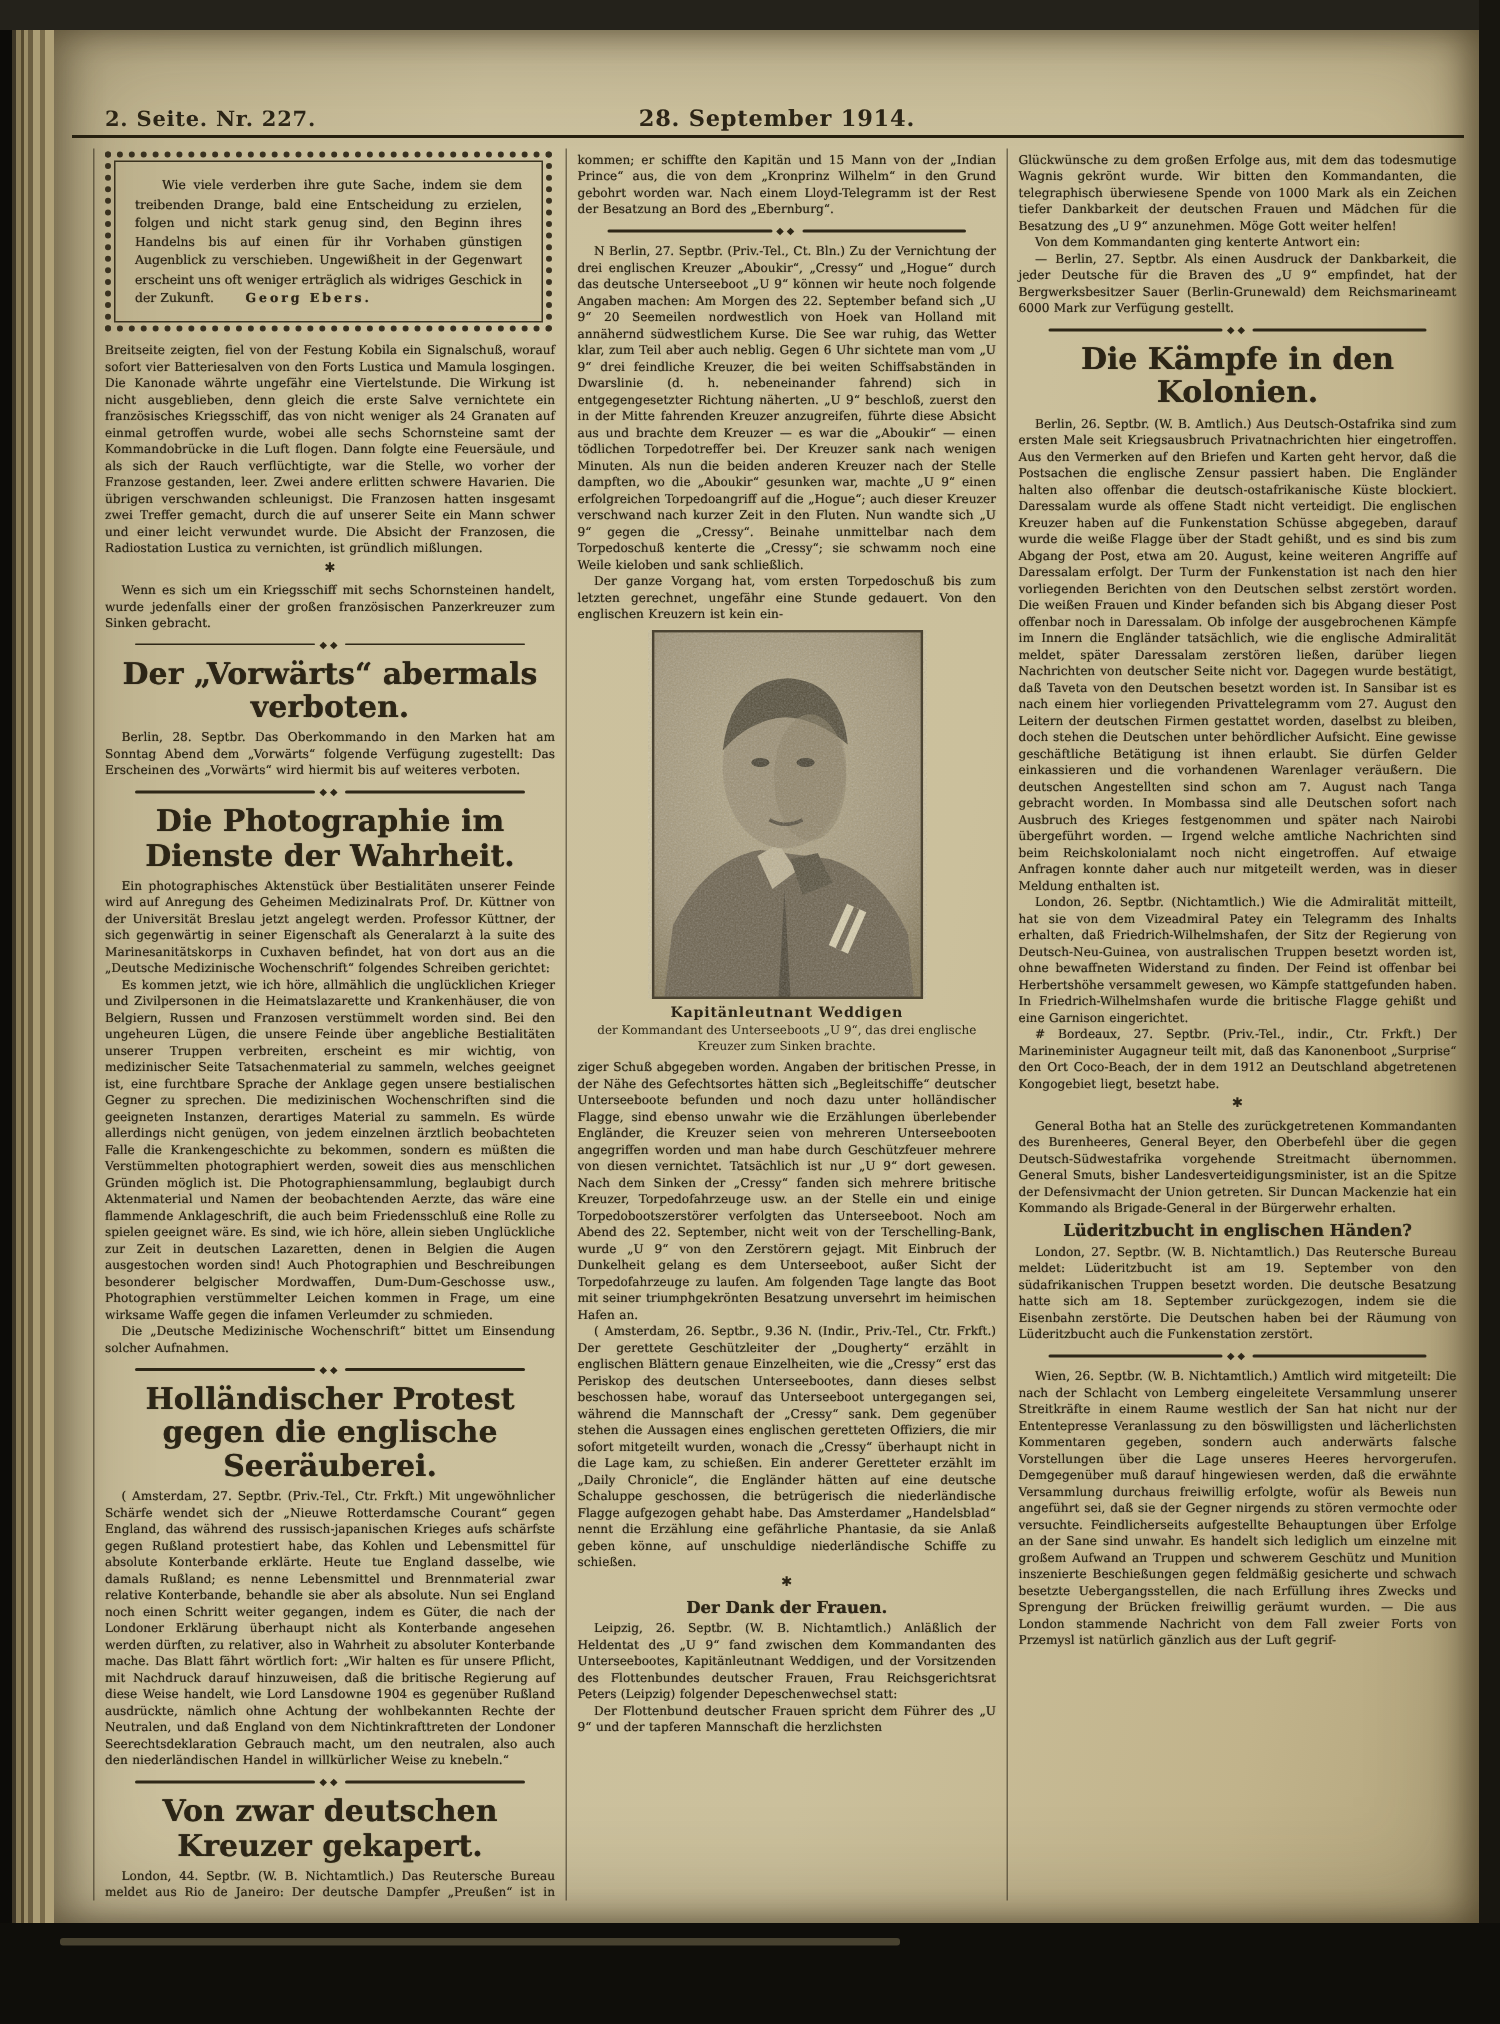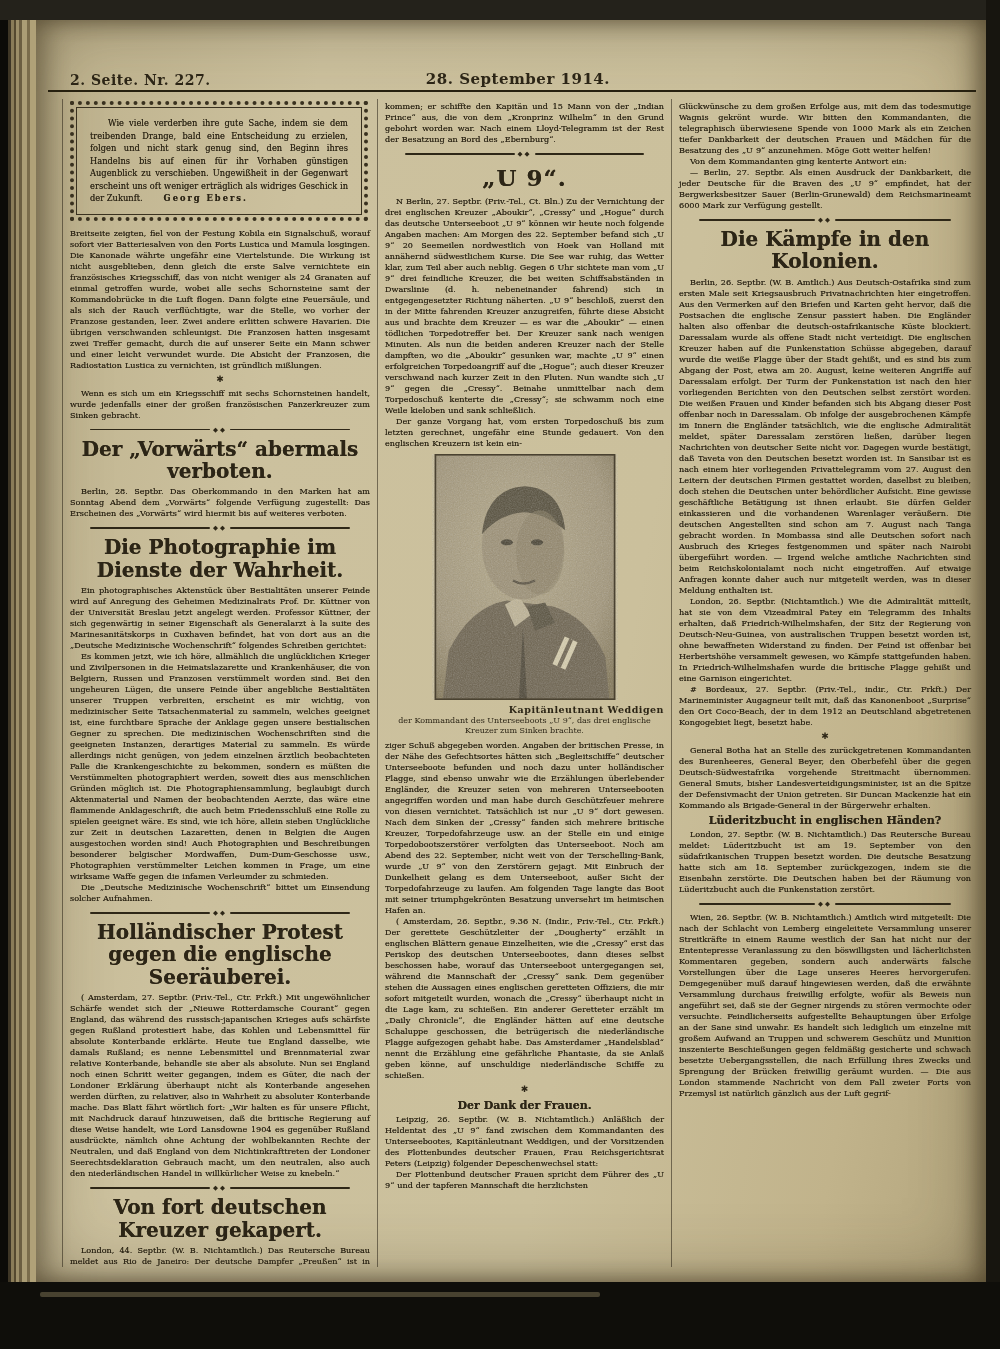--- a/index.html
+++ b/index.html
@@ -39,21 +39,21 @@
   .sep-rule .ro{font-size:6.5px;margin:0 3px;color:#2e2717;letter-spacing:2px;}
   .star-sep{text-align:center;font-size:9px;line-height:13px;margin:2px 0;color:#2e2717;}
 
   .quotebox{border:4px dotted #39311f;padding:2px;margin:0 2px 7px 0;}
   .quotebox-inner{border:1px solid #39311f;padding:9px 13px;font-size:8.3px;line-height:12.5px;text-align:justify;text-indent:18px;
     text-shadow:0 0 .55px rgba(46,39,23,.75);}
   .attribution{letter-spacing:2px;padding-left:16px;font-weight:bold;}
 
   .figure{text-align:center;margin:5px 0 3px;}
   .photo svg{width:186px;height:246px;display:block;margin:0 auto;}
-  .fig-title{font-size:9.5px;font-weight:bold;margin-top:4px;letter-spacing:.5px;text-align:right;}
+  .fig-title{font-size:9.5px;font-weight:bold;margin-top:4px;letter-spacing:.5px;}
   .fig-caption{font-size:8px;line-height:10.5px;margin:1px 4px 3px;}
 </style>
 </head>
 <body>
 
 <div class="paper">
   <div class="page-header">
     <div class="header-left">2. Seite.  Nr. 227.</div>
     <div class="header-right">28. September 1914.</div>
   </div>
@@ -88,31 +88,30 @@
           <span class="rl"></span>
         </div>
         <div class="headline">Holländischer Protest
 gegen die englische Seeräuberei.</div>
         <div class="para">( Amsterdam, 27. Septbr. (Priv.-Tel., Ctr. Frkft.) Mit ungewöhnlicher Schärfe wendet sich der „Nieuwe Rotterdamsche Courant“ gegen England, das während des russisch-japanischen Krieges aufs schärfste gegen Rußland protestiert habe, das Kohlen und Lebensmittel für absolute Konterbande erklärte. Heute tue England dasselbe, wie damals Rußland; es nenne Lebensmittel und Brennmaterial zwar relative Konterbande, behandle sie aber als absolute. Nun sei England noch einen Schritt weiter gegangen, indem es Güter, die nach der Londoner Erklärung überhaupt nicht als Konterbande angesehen werden dürften, zu relativer, also in Wahrheit zu absoluter Konterbande mache. Das Blatt fährt wörtlich fort: „Wir halten es für unsere Pflicht, mit Nachdruck darauf hinzuweisen, daß die britische Regierung auf diese Weise handelt, wie Lord Lansdowne 1904 es gegenüber Rußland ausdrückte, nämlich ohne Achtung der wohlbekannten Rechte der Neutralen, und daß England von dem Nichtinkrafttreten der Londoner Seerechtsdeklaration Gebrauch macht, um den neutralen, also auch den niederländischen Handel in willkürlicher Weise zu knebeln.“</div>
         <div class="sep-rule">
           <span class="rl"></span>
           <span class="ro">◆◆</span>
           <span class="rl"></span>
         </div>
-        <div class="headline">Von fort deutschen Kreuzer gekapert.</div>
+        <div class="headline">Von zwar deutschen Kreuzer gekapert.</div>
         <div class="para">London, 44. Septbr. (W. B. Nichtamtlich.) Das Reutersche Bureau meldet aus Rio de Janeiro: Der deutsche Dampfer „Preußen“ ist in Santos ange-</div>
       </div>
     <div class="col col-middle">
         <div class="para no-indent">kommen; er schiffte den Kapitän und 15 Mann von der „Indian Prince“ aus, die von dem „Kronprinz Wilhelm“ in den Grund gebohrt worden war. Nach einem Lloyd-Telegramm ist der Rest der Besatzung an Bord des „Ebernburg“.</div>
         <div class="sep-rule">
           <span class="rl"></span>
           <span class="ro">◆◆</span>
           <span class="rl"></span>
         </div>
-        <div class="headline headline-xl">„U 9“.</div>
         <div class="para">N Berlin, 27. Septbr. (Priv.-Tel., Ct. Bln.) Zu der Vernichtung der drei englischen Kreuzer „Aboukir“, „Cressy“ und „Hogue“ durch das deutsche Unterseeboot „U 9“ können wir heute noch folgende Angaben machen: Am Morgen des 22. September befand sich „U 9“ 20 Seemeilen nordwestlich von Hoek van Holland mit annähernd südwestlichem Kurse. Die See war ruhig, das Wetter klar, zum Teil aber auch neblig. Gegen 6 Uhr sichtete man vom „U 9“ drei feindliche Kreuzer, die bei weiten Schiffsabständen in Dwarslinie (d. h. nebeneinander fahrend) sich in entgegengesetzter Richtung näherten. „U 9“ beschloß, zuerst den in der Mitte fahrenden Kreuzer anzugreifen, führte diese Absicht aus und brachte dem Kreuzer — es war die „Aboukir“ — einen tödlichen Torpedotreffer bei. Der Kreuzer sank nach wenigen Minuten. Als nun die beiden anderen Kreuzer nach der Stelle dampften, wo die „Aboukir“ gesunken war, machte „U 9“ einen erfolgreichen Torpedoangriff auf die „Hogue“; auch dieser Kreuzer verschwand nach kurzer Zeit in den Fluten. Nun wandte sich „U 9“ gegen die „Cressy“. Beinahe unmittelbar nach dem Torpedoschuß kenterte die „Cressy“; sie schwamm noch eine Weile kieloben und sank schließlich.</div>
         <div class="para">Der ganze Vorgang hat, vom ersten Torpedoschuß bis zum letzten gerechnet, ungefähr eine Stunde gedauert. Von den englischen Kreuzern ist kein ein-</div>
         <div class="figure">
           <div class="photo">
             <svg viewBox="0 0 180 245" xmlns="http://www.w3.org/2000/svg">
               <defs>
                 <filter id="grain">
                   <feTurbulence type="fractalNoise" baseFrequency="0.85" numOctaves="3"></feTurbulence>
                   <feColorMatrix type="saturate" values="0"></feColorMatrix>
                 </filter>

